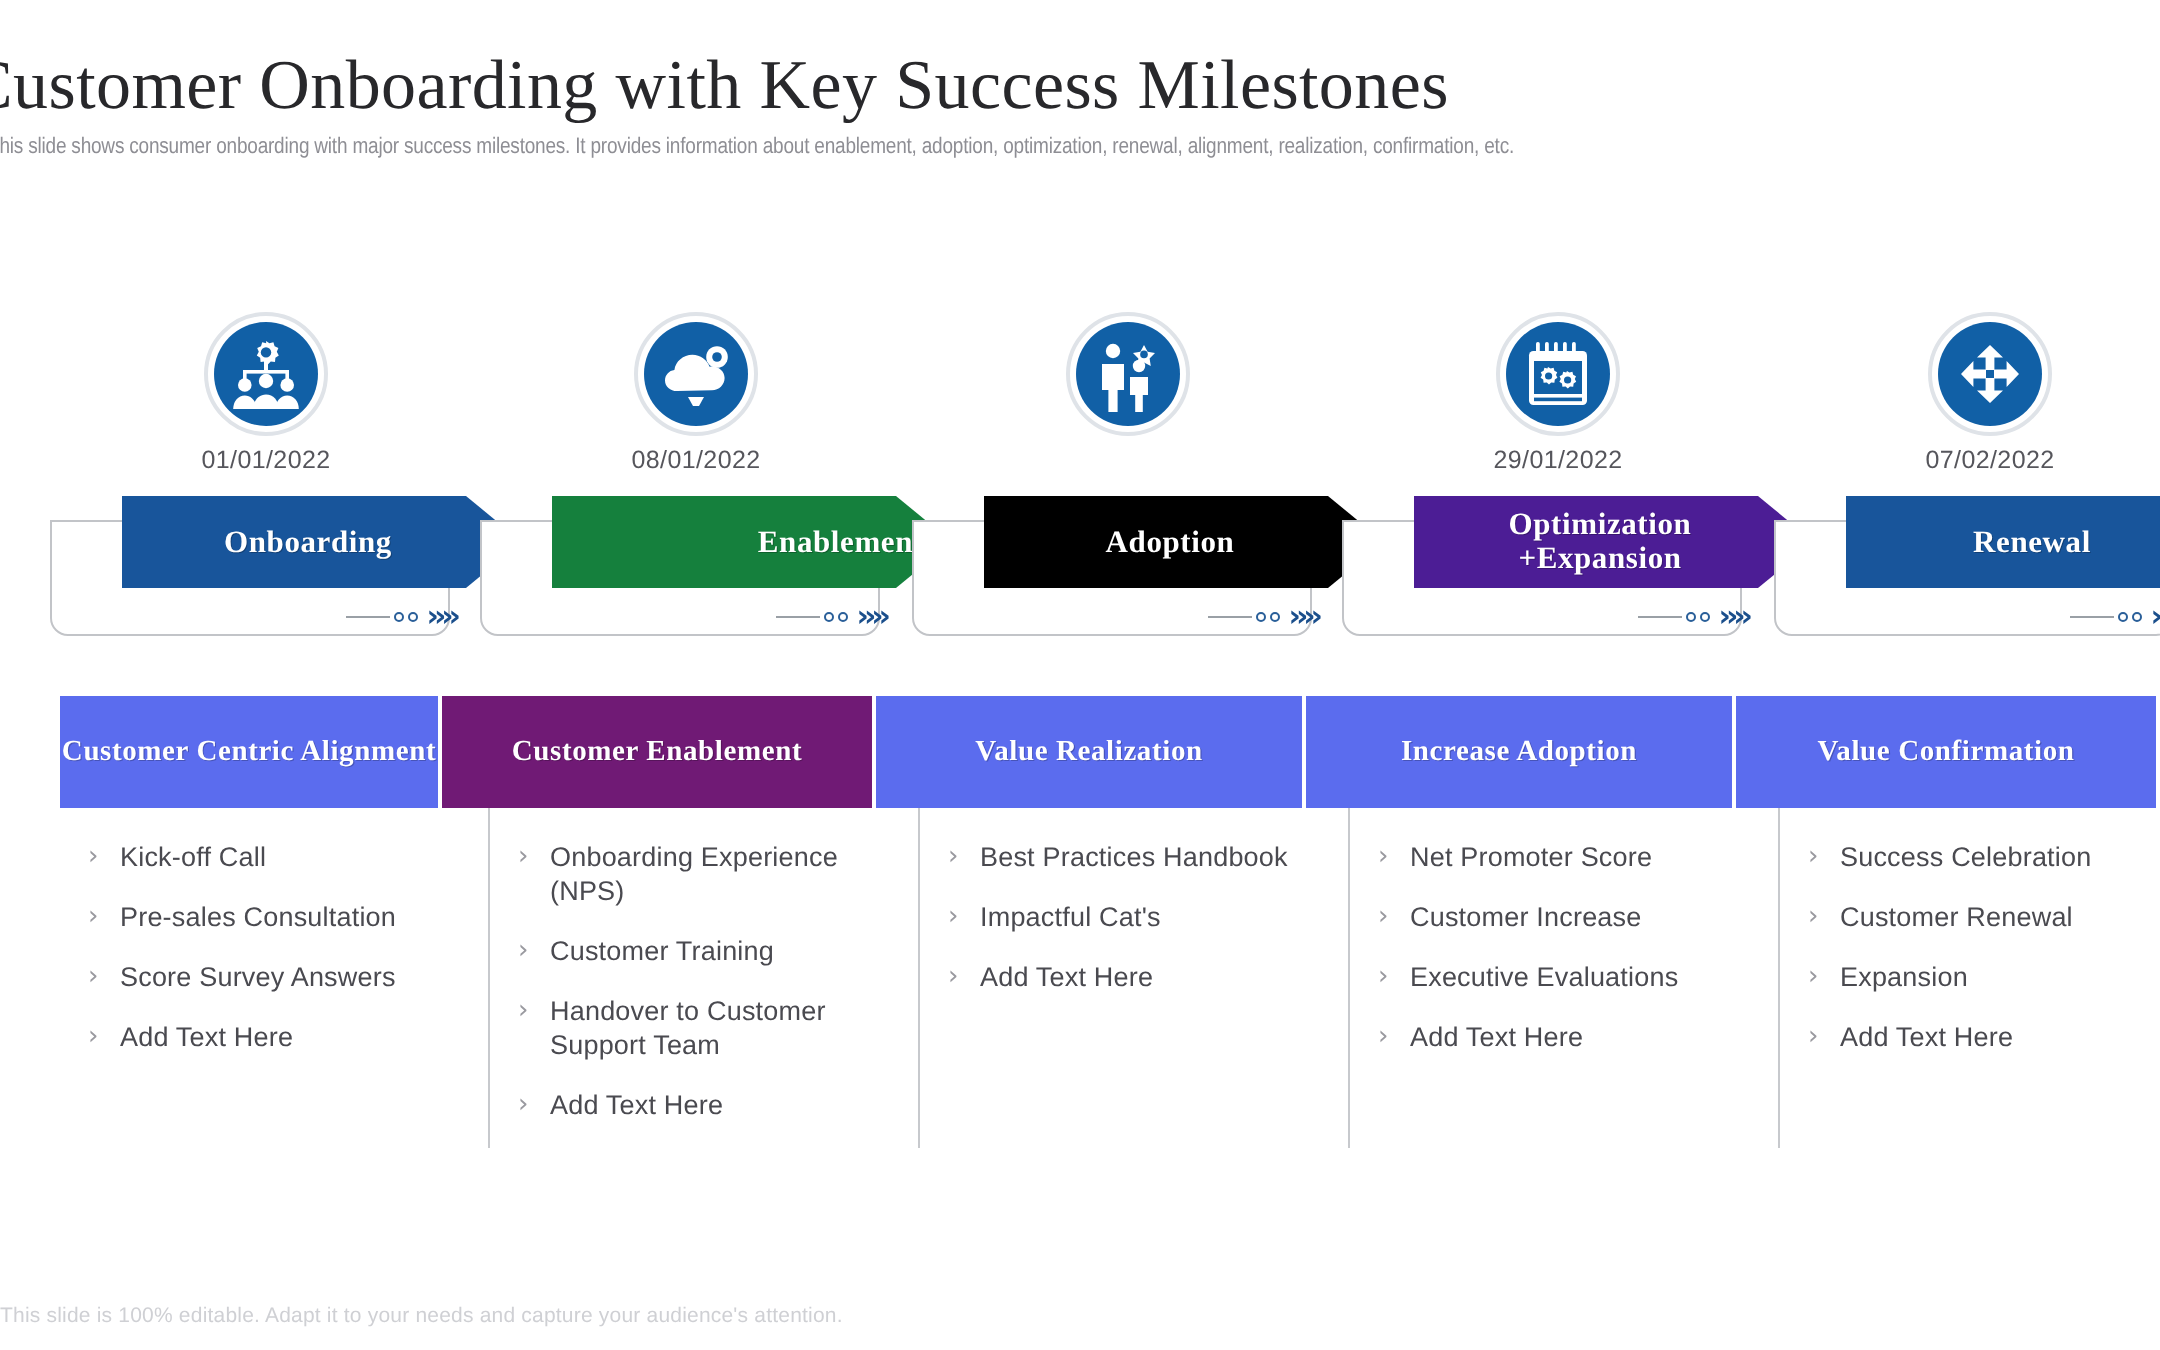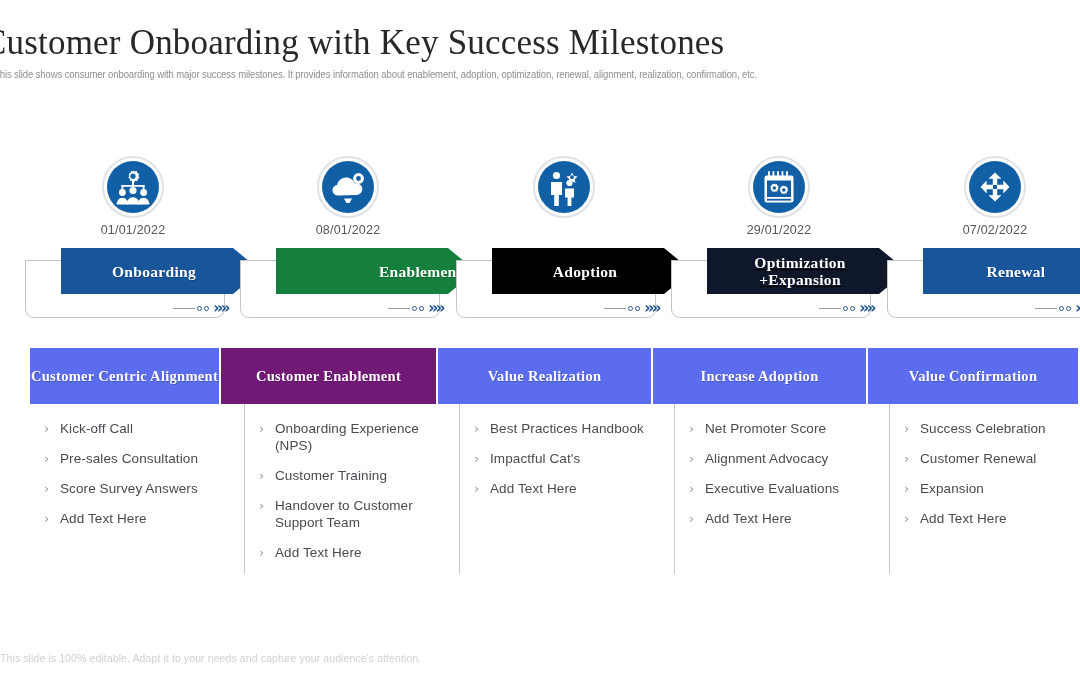--- a/index.html
+++ b/index.html
@@ -368,21 +368,21 @@
       <div class="mstone-date">29/01/2022</div>
       <div class="banner">
         <div class="banner-tray">
           <div class="banner-deco">
             <span class="deco-line"></span>
             <span class="deco-dot"></span>
             <span class="deco-dot"></span>
             <span class="deco-chevrons">››››</span>
           </div>
         </div>
-        <div class="banner-arrow" style="background: #0f172a; text-decoration: underline;">
+        <div class="banner-arrow" style="background: #4c1d95;">
           <div class="banner-label">Optimization<br>+Expansion</div>
         </div>
       </div>
     </div>
     <div class="milestone" style="left: 887px;">
       <div class="mstone-icon-wrap">
         <div class="mstone-ring"></div>
         <div class="mstone-disc" style="background: rgb(17, 96, 166);">
           <svg width="52" height="52" viewBox="0 0 52 52">
       <g fill="#fff">
@@ -480,21 +480,21 @@
           <span class="bullet-text">Add Text Here</span>
         </div>
       </div>
       <div class="td" style="width: 215px;">
         <div class="bullet-row">
           <span class="chev">›</span>
           <span class="bullet-text">Net Promoter Score</span>
         </div>
         <div class="bullet-row">
           <span class="chev">›</span>
-          <span class="bullet-text">Alignment Advocacy</span>
+          <span class="bullet-text">Customer Increase</span>
         </div>
         <div class="bullet-row">
           <span class="chev">›</span>
           <span class="bullet-text">Executive Evaluations</span>
         </div>
         <div class="bullet-row">
           <span class="chev">›</span>
           <span class="bullet-text">Add Text Here</span>
         </div>
       </div>

